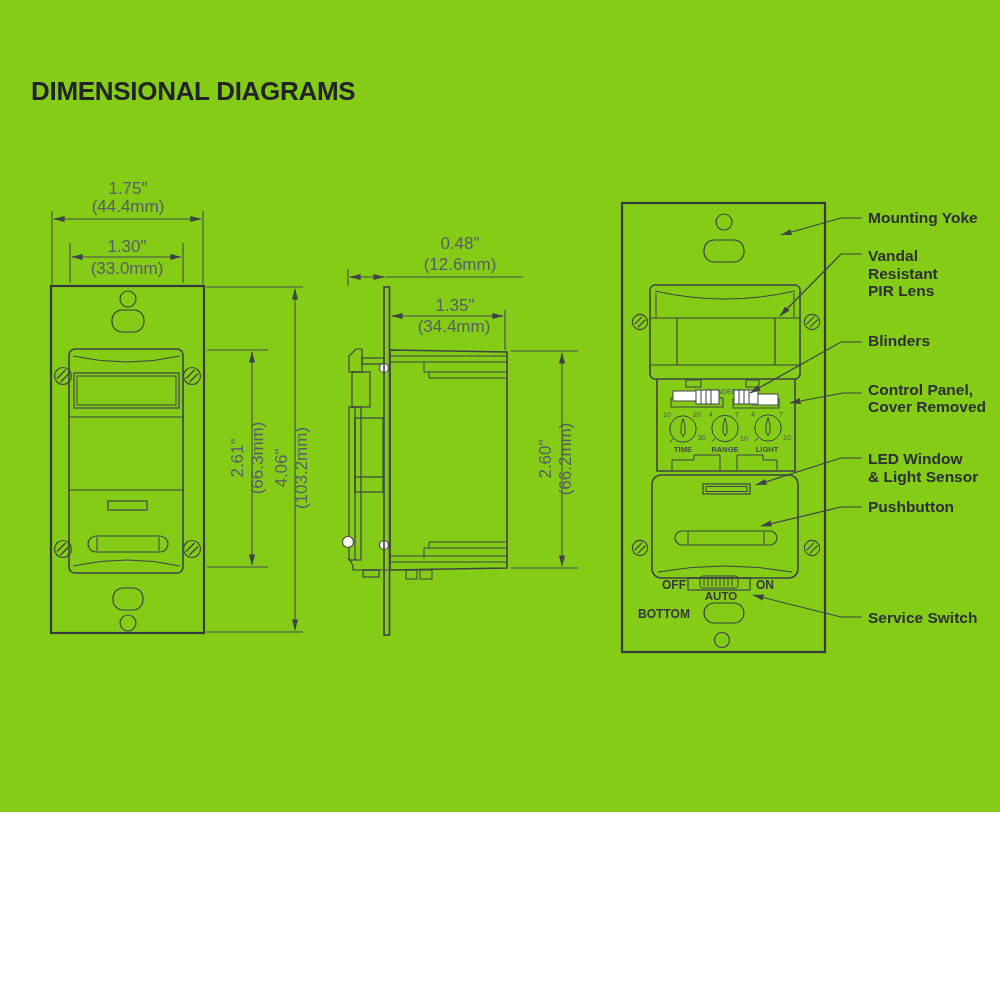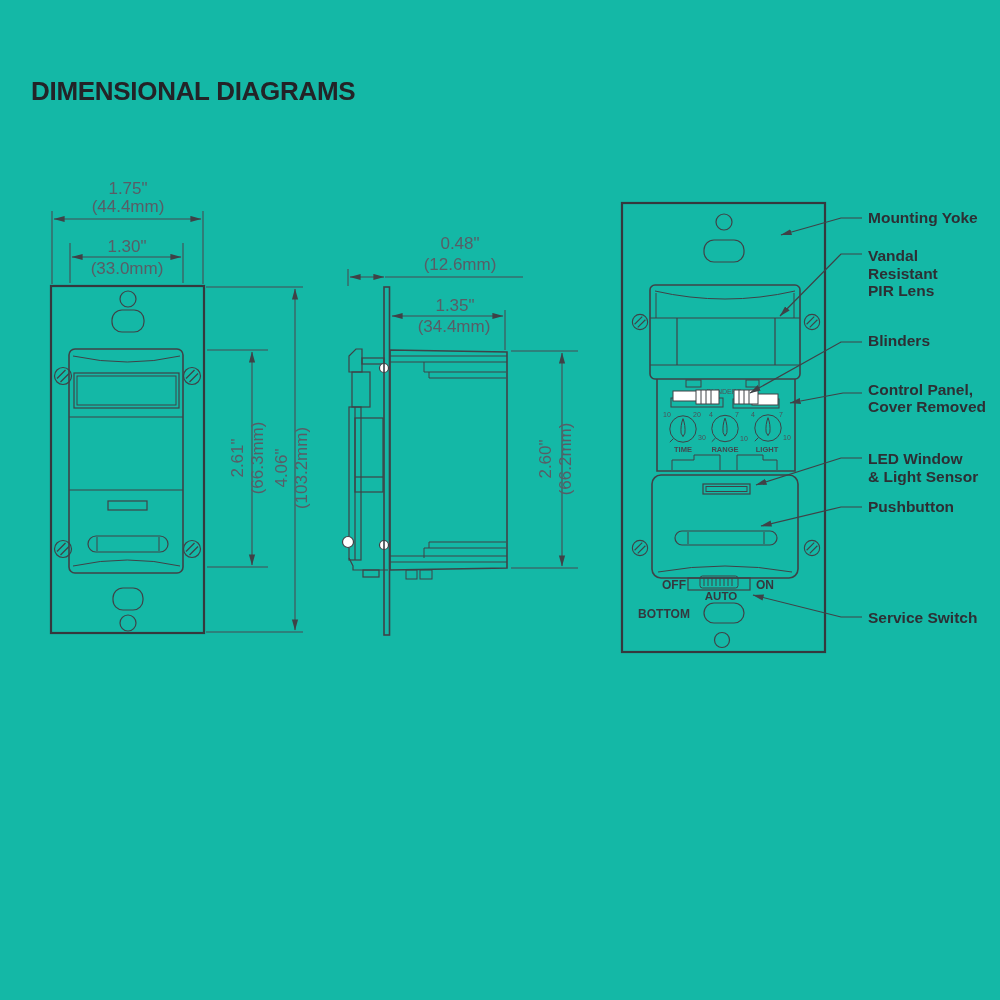--- a/index.html
+++ b/index.html
@@ -1,16 +1,16 @@
 <!DOCTYPE html>
 <html><head>
 <meta charset="utf-8">
 <style>
   html,body{margin:0;padding:0;background:#ffffff;}
-  .canvas{position:relative;width:1000px;height:1000px;background:#14b8a6;overflow:hidden;}
+  .canvas{position:relative;width:1000px;height:812px;background:#84cc16;overflow:hidden;}
   svg{position:absolute;left:0;top:0;}
   text{font-family:"Liberation Sans",sans-serif;}
   .ln{stroke:#3f4247;fill:none;stroke-width:1.2;}
   .ln15{stroke:#3f4247;fill:none;stroke-width:1.6;}
   .ln2{stroke:#35383d;fill:none;stroke-width:2.2;}
   .thin{stroke:#3f4247;fill:none;stroke-width:1;}
   .dimln{stroke:#474b52;fill:none;stroke-width:1.1;}
   .dim{fill:#585d66;font-size:17px;}
   .tiny{fill:#4c5058;font-size:7px;}
   .tinyb{fill:#44484f;font-size:7.5px;font-weight:bold;}

